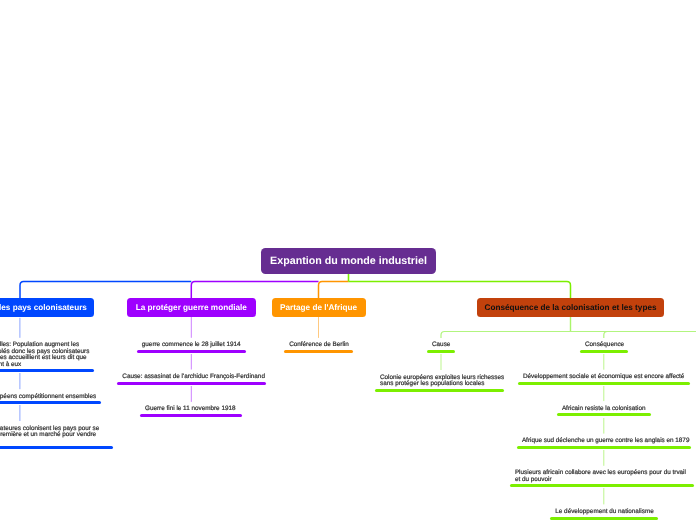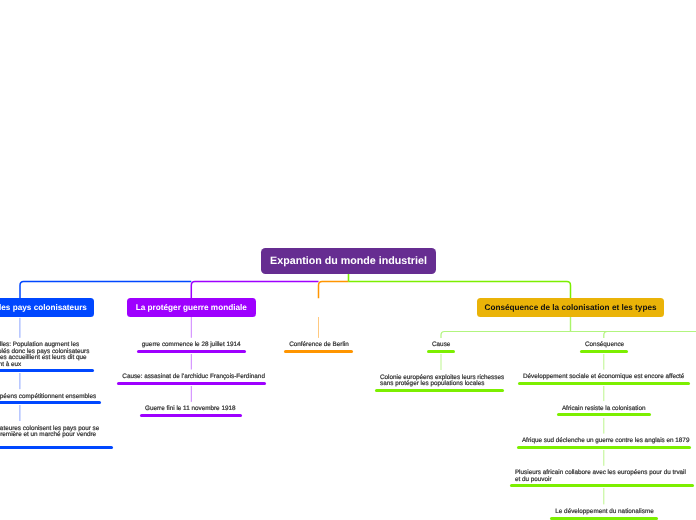--- a/index.html
+++ b/index.html
@@ -68,22 +68,25 @@
   </div>
 
   <div class="topic lvl1" style="left:-54px;top:298.4px;width:148px;height:18.5px;background:#0047FF;">
     <span>Motivation des pays colonisateurs</span>
   </div>
 
   <div class="topic lvl1" style="left:126.6px;top:298.4px;width:129.4px;height:18.5px;background:#9E00FF;">
     <span>La protéger guerre mondiale</span>
   </div>
 
+  <div class="topic lvl1" style="left:271.6px;top:298.4px;width:94px;height:18.5px;background:#FF9500;">
+    <span>Partage de l'Afrique</span>
+  </div>
 
-  <div class="topic lvl1" style="left:477px;top:298.4px;width:187px;height:18.5px;background:#eab308;color:#111111;">
+  <div class="topic lvl1" style="left:477px;top:298.4px;width:187px;height:18.5px;background:#c2410c;color:#111111;">
     <span>Conséquence de la colonisation et les types</span>
   </div>
 
   <div class="leaf" style="left:-57.8px;top:342.3px;width:152.1px;">
     <div class="txt"><span>Les nouvelles familles: Population augment les</span><span>et les gens sont isolés donc les pays colonisateurs</span><span>les prennent ici et les accueillient est leurs dit que</span><span>et la terre appartient à eux</span></div>
     <div class="ul" style="top:27.0px;background:#0047FF;"></div>
   </div>
 
   <div class="leaf" style="left:-60.9px;top:393.7px;width:161.8px;">
     <div class="txt"><span>Plusieurs pays européens compétitionnent ensembles</span></div>

